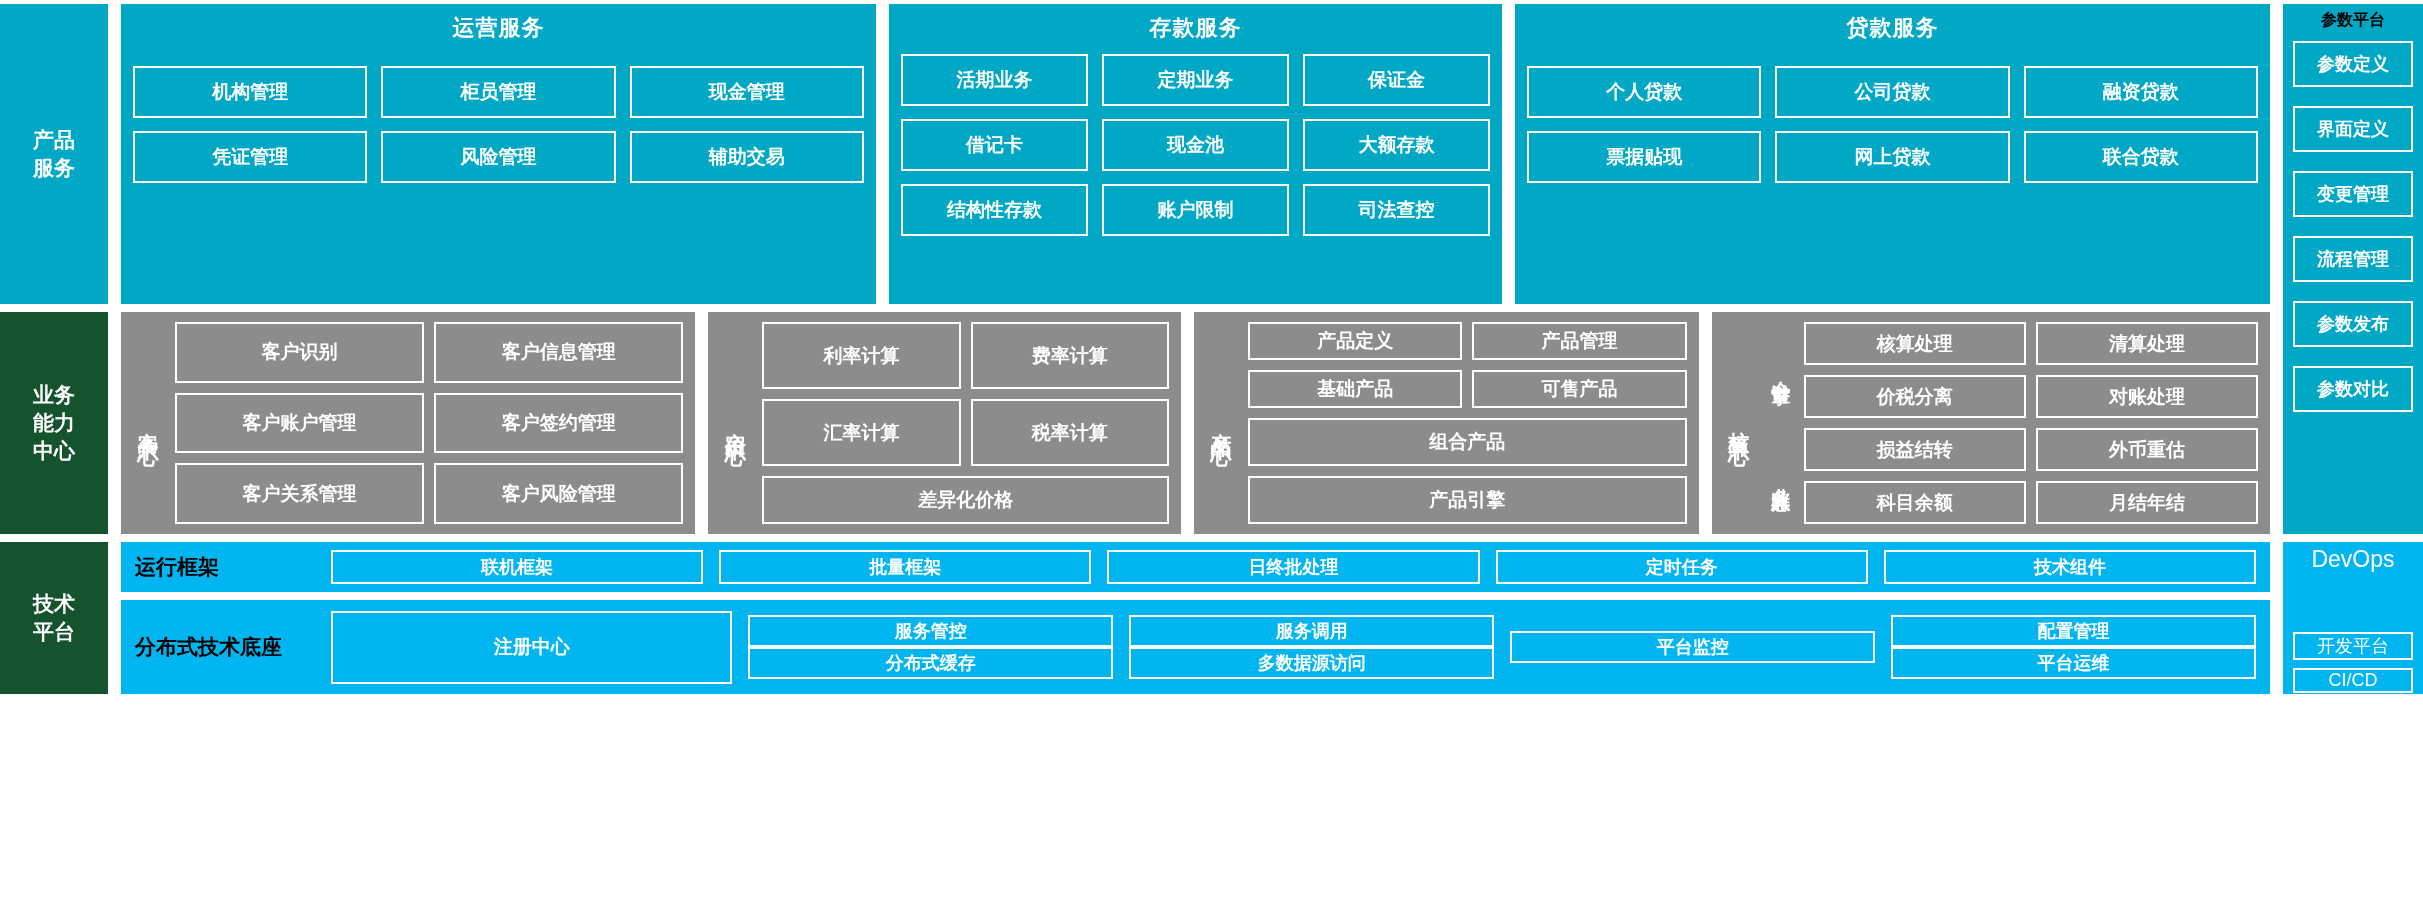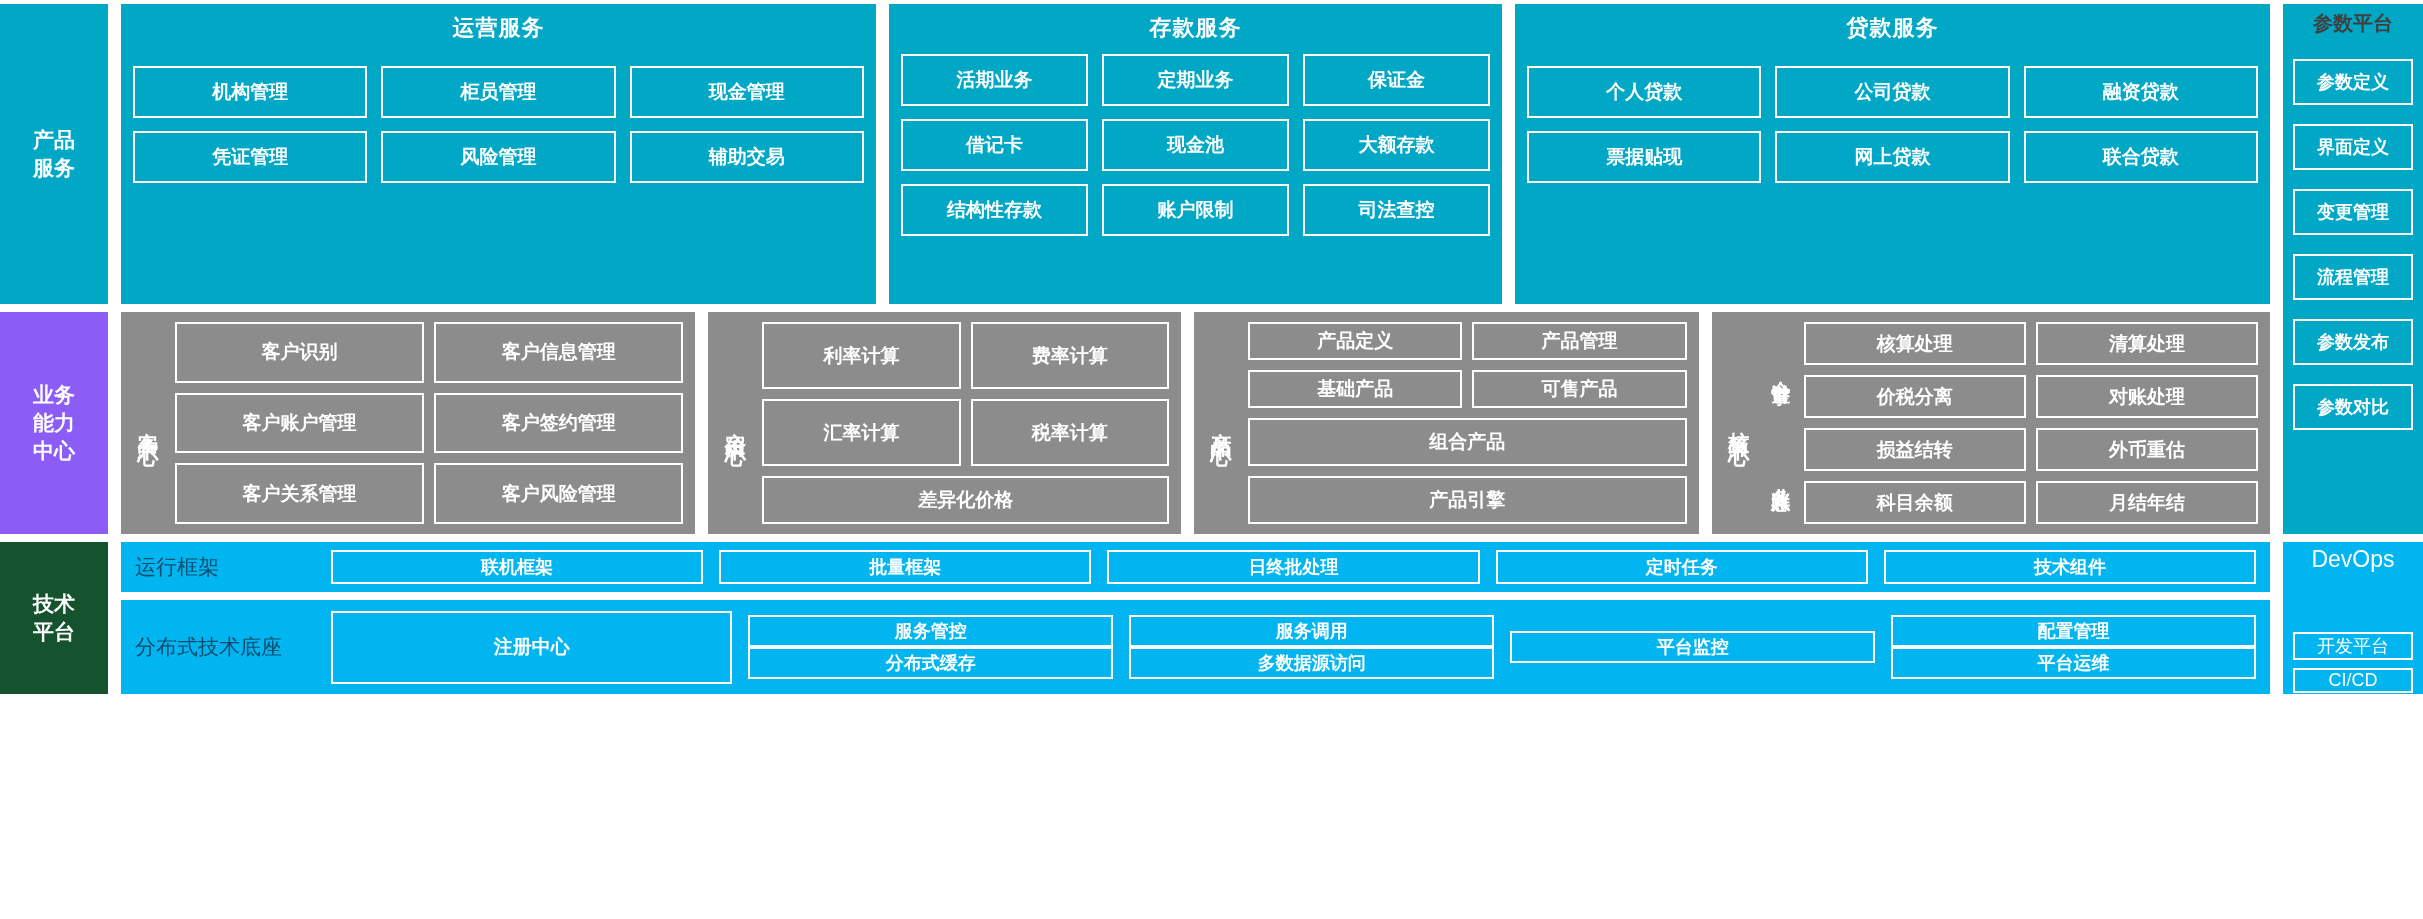--- a/index.html
+++ b/index.html
@@ -23,21 +23,21 @@
   .band-row3 { height: 152px; }
 
   
   .spine {
     width: 108px; flex: 0 0 108px;
     display: flex; align-items: center; justify-content: center;
     color: #fff; font-weight: bold; font-size: 21px; line-height: 1.32;
     text-align: center;
   }
   .spine.teal { background: #00a8c6; }
-  .spine.gray { background: #8b5cf6; }
+  .spine.gray { background: #14532d; }
   .spine.blue { background: #14532d; }
 
   
   .svc {
     background: #00a8c6;
     display: flex; flex-direction: column; align-items: center;
     padding: 9px 12px 12px 12px;
   }
   .svc-title {
     color: #ffffff; font-size: 22px; font-weight: bold;
@@ -62,21 +62,21 @@
   }
 
   
   .param-col {
     width: 140px; flex: 0 0 140px;
     background: #00a8c6;
     display: flex; flex-direction: column; align-items: center;
     padding: 6px 10px 10px 10px;
   }
   .param-title {
-    color: #404040; font-size: 20px; font-weight: bold; margin-bottom: 22px;
+    color: #000000; font-size: 16px; font-weight: bold; margin-bottom: 10px;
   }
   .param-list {
     display: flex; flex-direction: column; gap: 19px; width: 100%; flex: 1;
   }
   .param-list .cell { height: 46px; font-size: 18px; }
 
   
   .center {
     background: #8c8c8c;
     display: flex; align-items: stretch;
@@ -106,21 +106,21 @@
 
   
   .tech-stack { flex: 1; display: flex; flex-direction: column; gap: 8px; }
   .tech-row {
     background: #00b5f0; display: flex; align-items: center;
     padding: 7px 14px 7px 14px; gap: 16px;
   }
   .tech-row.r1 { height: 50px; }
   .tech-row.r2 { flex: 1; }
   .tech-label {
-    color: #0c4a6e; font-size: 21px; font-weight: normal;
+    color: #000000; font-size: 21px; font-weight: bold;
     flex: 0 0 180px; white-space: nowrap;
   }
   .tech-items { flex: 1; display: grid; grid-template-columns: repeat(5, 1fr); gap: 16px; }
   .tech-items .cell { height: 34px; font-size: 18px; }
   .tech-items2 { flex: 1; display: grid; grid-template-columns: 1.1fr 1fr 1fr 1fr 1fr; gap: 16px; }
   .tech-col { display: flex; flex-direction: column; gap: 0; justify-content: center; }
   .tech-col .cell { height: 32px; font-size: 18px; }
   .tech-col.single .cell { height: 73px; font-size: 19px; }
 
   

